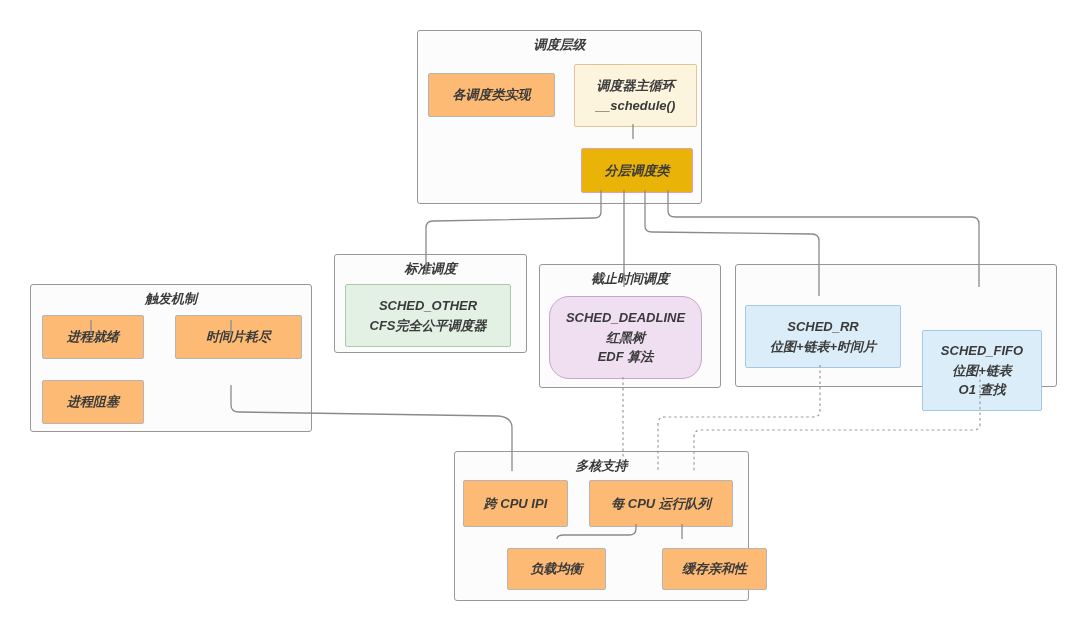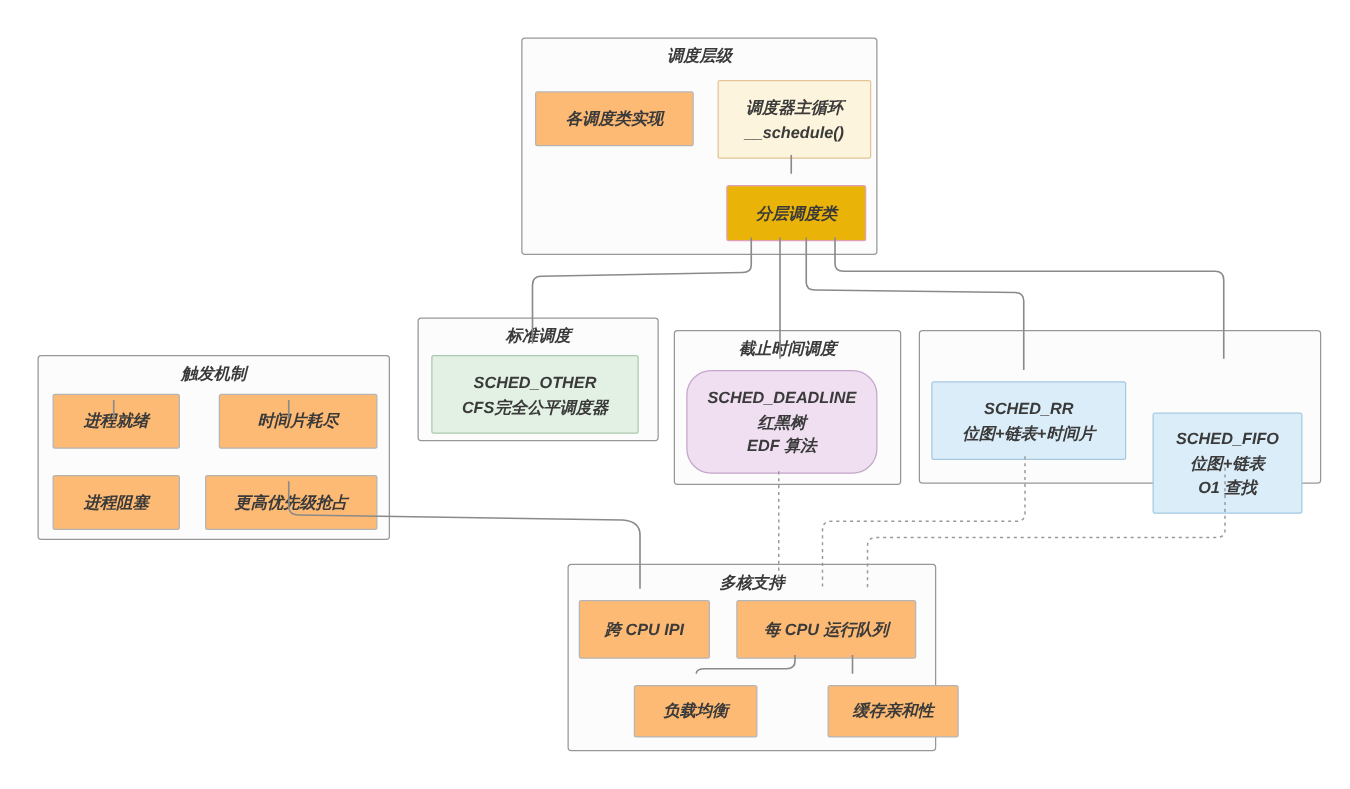--- a/index.html
+++ b/index.html
@@ -47,23 +47,20 @@
   <div class="c" style="left:30px;top:248px;width:280px;height:146px;margin-top:36px;">
     <div class="t">触发机制</div>
     <div class="n gray" style="left:11px;top:30px;width:100px;height:42px;">
       <span>进程就绪</span>
     </div>
     <div class="n gray" style="left:144px;top:30px;width:125px;height:42px;">
       <span>时间片耗尽</span>
     </div>
     <div class="n gray" style="left:11px;top:95px;width:100px;height:42px;">
       <span>进程阻塞</span>
-    </div>
-    <div class="n gray" style="left:133px;top:95px;width:136px;height:42px;">
-      <span>更高优先级抢占</span>
     </div>
   </div>
 
   <div class="c" style="left:334px;top:254px;width:191px;height:97px;">
     <div class="t">标准调度</div>
     <div class="n green" style="left:10px;top:29px;width:164px;height:61px;">
       <span>SCHED_OTHER</span>
       <span>CFS完全公平调度器</span>
     </div>
   </div>

